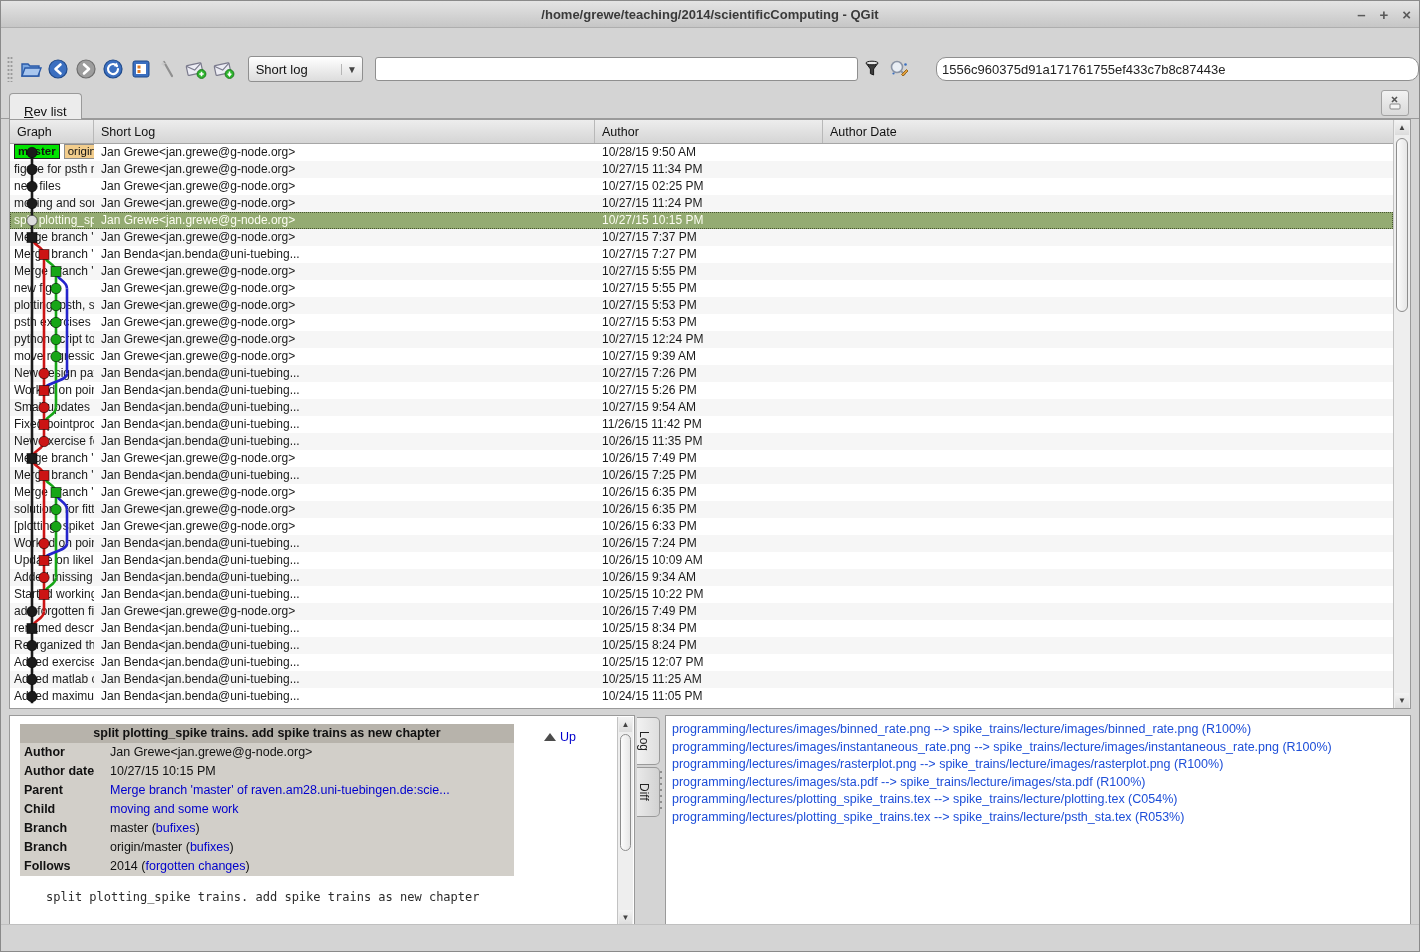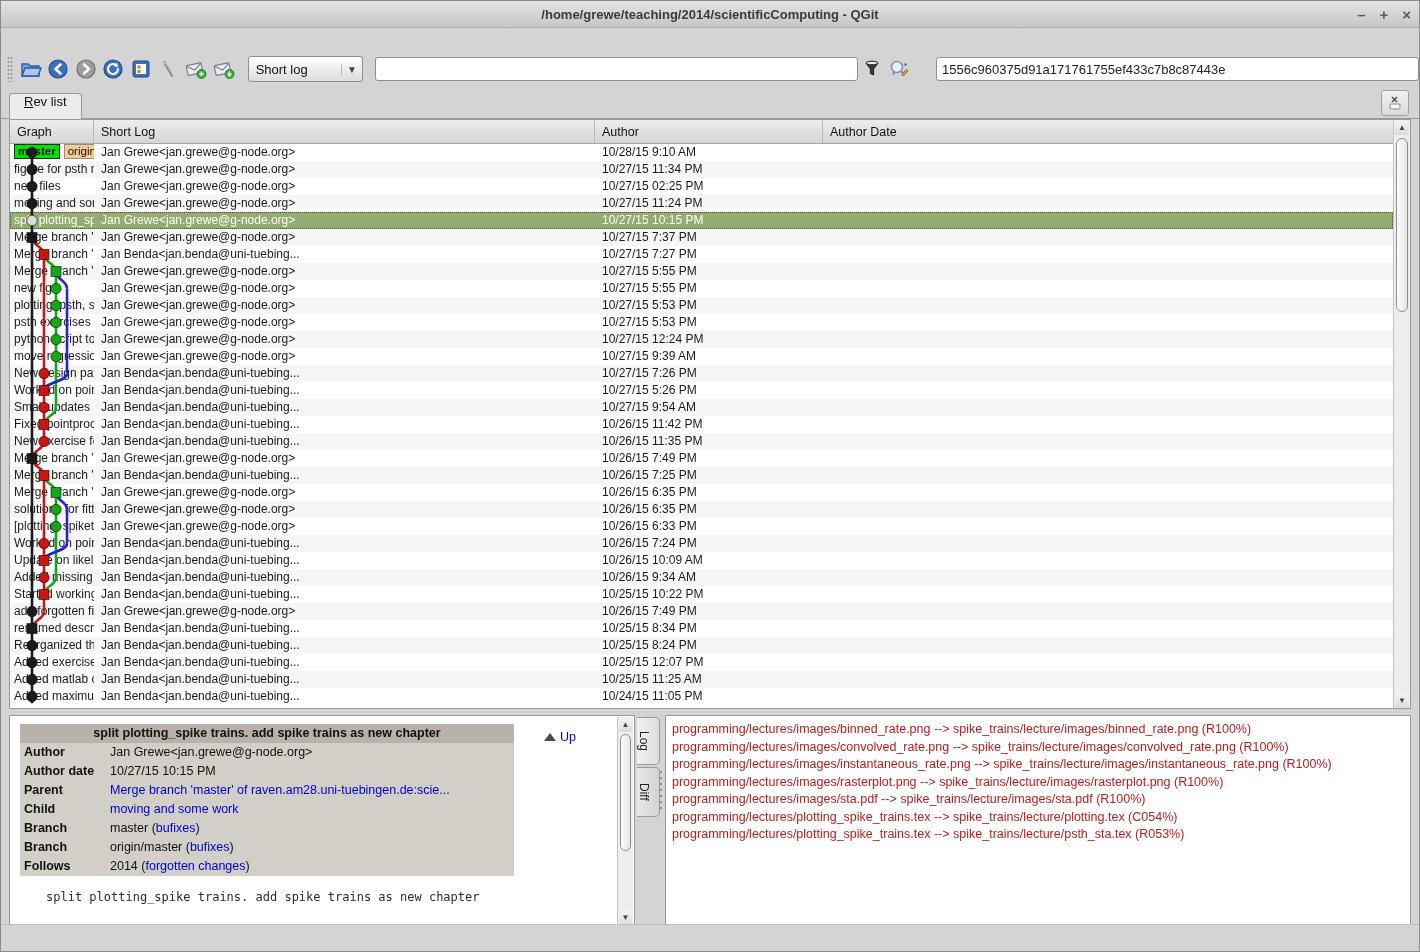--- a/index.html
+++ b/index.html
@@ -22,26 +22,26 @@
     background-image:radial-gradient(circle,#9a9a9a 1px,transparent 1.2px);background-size:3px 4px;}
   .tb-btn{width:28px;height:28px;display:flex;align-items:center;justify-content:center;border-radius:3px;}
   .combo{width:115px;height:24px;border:1px solid #8f8f8f;border-radius:3px;
     background:linear-gradient(#ffffff,#dcdcdc);display:flex;align-items:center;margin:0 6px 0 10px;
     font-size:13px;}
   .combo .cval{flex:1;padding-left:7px;color:#111;}
   .combo .carr{width:20px;text-align:center;color:#444;font-size:10px;border-left:1px solid #b5b5b5;}
   .tb-input{height:22px;border:1px solid #8f8f8f;border-radius:3px;background:#fff;
     font-size:13px;padding:0 5px;font-family:"Liberation Sans",sans-serif;}
   #search-input{width:478px;margin-left:6px;}
-  #sha-input{width:478px;margin-left:23px;color:#222;}
+  #sha-input{width:478px;margin-left:23px;color:#222;border-radius:10px;}
   
   .tabbar{position:absolute;top:86px;left:0;right:0;height:32px;}
   .tab{position:absolute;left:8px;bottom:0;height:25px;padding:0 14px;background:#ececec;
     border:1px solid #9a9a9a;border-bottom:none;border-radius:4px 4px 0 0;
-    display:flex;align-items:flex-start;font-size:13px;color:#111;}
+    display:flex;align-items:flex-end;font-size:13px;color:#111;}
   .tab span::first-letter{text-decoration:underline;}
   .tab-line{position:absolute;left:0;right:0;bottom:0;height:1px;background:#9a9a9a;}
   .corner-btn{position:absolute;right:10px;bottom:3px;width:26px;height:24px;border:1px solid #a2a2a2;
     border-radius:3px;background:linear-gradient(#f2f2f2,#dadada);display:flex;align-items:center;justify-content:center;}
   
   .rev-area{position:absolute;left:8px;right:8px;top:118px;height:590px;background:#fff;
     border:1px solid #9a9a9a;box-sizing:border-box;}
   .rl-header{display:grid;grid-template-columns:84px 501px 228px 1fr;height:23px;
     background:linear-gradient(#ededed,#d5d5d5);border-bottom:1px solid #a6a6a6;font-size:12.5px;color:#111;}
   .rl-h{display:flex;align-items:center;padding-left:7px;border-right:1px solid #b8b8b8;}
@@ -87,21 +87,21 @@
   .side-tabs{width:30px;flex:none;position:relative;}
   .vtab{position:absolute;left:2px;width:22px;border:1px solid #9a9a9a;border-left:none;
     border-radius:0 5px 5px 0;background:linear-gradient(90deg,#e9e9e9,#d2d2d2);
     writing-mode:vertical-lr;text-align:center;font-size:12px;color:#222;padding:6px 0;}
   .vtab.t-log{top:2px;height:34px;background:linear-gradient(90deg,#f2f2f2,#dedede);}
   .vtab.t-diff{top:52px;height:36px;}
   .vsplit-dots{position:absolute;left:24px;top:54px;width:4px;height:44px;
     background-image:radial-gradient(circle,#8e8e8e 1px,transparent 1.2px);background-size:4px 6px;}
   .files-panel{flex:1;background:#fff;border:1px solid #9a9a9a;box-sizing:border-box;
     padding:5px 0 0 6px;overflow:hidden;}
-  .file-line{font-size:12.5px;line-height:17.5px;color:#b91c1c;white-space:nowrap;}
+  .file-line{font-size:12.5px;line-height:17.5px;color:#1d4ed8;white-space:nowrap;}
   
   .statusbar{position:absolute;left:0;right:0;bottom:0;height:26px;background:#d4d4d4;border-top:1px solid #c0c0c0;}
   .icon-svg{display:block;}
 </style>
 </head>
 <body>
 
 <div class="window">
 
   <div class="titlebar">
@@ -221,21 +221,21 @@
       <div class="rl-h">Graph</div>
       <div class="rl-h">Short Log</div>
       <div class="rl-h">Author</div>
       <div class="rl-h" style="border-right:none">Author Date</div>
     </div>
     <div class="rl-body">
       <div>
           <div class="rl-row">
             <div class="c-log"><span class="badge head">master</span><span class="badge remote">origin/master</span></div>
             <div class="c-author">Jan Grewe&lt;jan.grewe@g-node.org&gt;</div>
-            <div class="c-date">10/28/15 9:10 AM</div>
+            <div class="c-date">10/28/15 9:50 AM</div>
           </div>
           <div class="rl-row alt">
             <div class="c-log"><span>figure for psth method comparsion, some introductory words for spiketrain cha...</span></div>
             <div class="c-author">Jan Grewe&lt;jan.grewe@g-node.org&gt;</div>
             <div class="c-date">10/27/15 11:34 PM</div>
           </div>
           <div class="rl-row">
             <div class="c-log"><span>new files</span></div>
             <div class="c-author">Jan Grewe&lt;jan.grewe@g-node.org&gt;</div>
             <div class="c-date">10/27/15 02:25 PM</div>
@@ -301,21 +301,21 @@
             <div class="c-date">10/27/15 5:26 PM</div>
           </div>
           <div class="rl-row alt">
             <div class="c-log"><span>Small updates on pointprocesses</span></div>
             <div class="c-author">Jan Benda&lt;jan.benda@uni-tuebing...</div>
             <div class="c-date">10/27/15 9:54 AM</div>
           </div>
           <div class="rl-row">
             <div class="c-log"><span>Fixed pointprocess script</span></div>
             <div class="c-author">Jan Benda&lt;jan.benda@uni-tuebing...</div>
-            <div class="c-date">10/26/15 11:42 PM</div>
+            <div class="c-date">11/26/15 11:42 PM</div>
           </div>
           <div class="rl-row alt">
             <div class="c-log"><span>New exercise for point processes</span></div>
             <div class="c-author">Jan Benda&lt;jan.benda@uni-tuebing...</div>
             <div class="c-date">10/26/15 11:35 PM</div>
           </div>
           <div class="rl-row">
             <div class="c-log"><span>Merge branch 'master' of raven.am28.uni-tuebingen.de:scientificComputing</span></div>
             <div class="c-author">Jan Grewe&lt;jan.grewe@g-node.org&gt;</div>
             <div class="c-date">10/26/15 7:49 PM</div>
@@ -505,21 +505,20 @@
 
     <div class="side-tabs">
       <div class="vtab t-log"><span>Log</span></div>
       <div class="vtab t-diff"><span>Diff</span></div>
       <div class="vsplit-dots"></div>
     </div>
 
     <div class="files-panel">
       <div>
           <div class="file-line">programming/lectures/images/binned_rate.png --&gt; spike_trains/lecture/images/binned_rate.png (R100%)</div>
-          <div class="file-line">programming/lectures/images/convolved_rate.png --&gt; spike_trains/lecture/images/convolved_rate.png (R100%)</div>
           <div class="file-line">programming/lectures/images/instantaneous_rate.png --&gt; spike_trains/lecture/images/instantaneous_rate.png (R100%)</div>
           <div class="file-line">programming/lectures/images/rasterplot.png --&gt; spike_trains/lecture/images/rasterplot.png (R100%)</div>
           <div class="file-line">programming/lectures/images/sta.pdf --&gt; spike_trains/lecture/images/sta.pdf (R100%)</div>
           <div class="file-line">programming/lectures/plotting_spike_trains.tex --&gt; spike_trains/lecture/plotting.tex (C054%)</div>
           <div class="file-line">programming/lectures/plotting_spike_trains.tex --&gt; spike_trains/lecture/psth_sta.tex (R053%)</div>
         </div>
     </div>
   </div>
 
   <div class="statusbar"></div>

